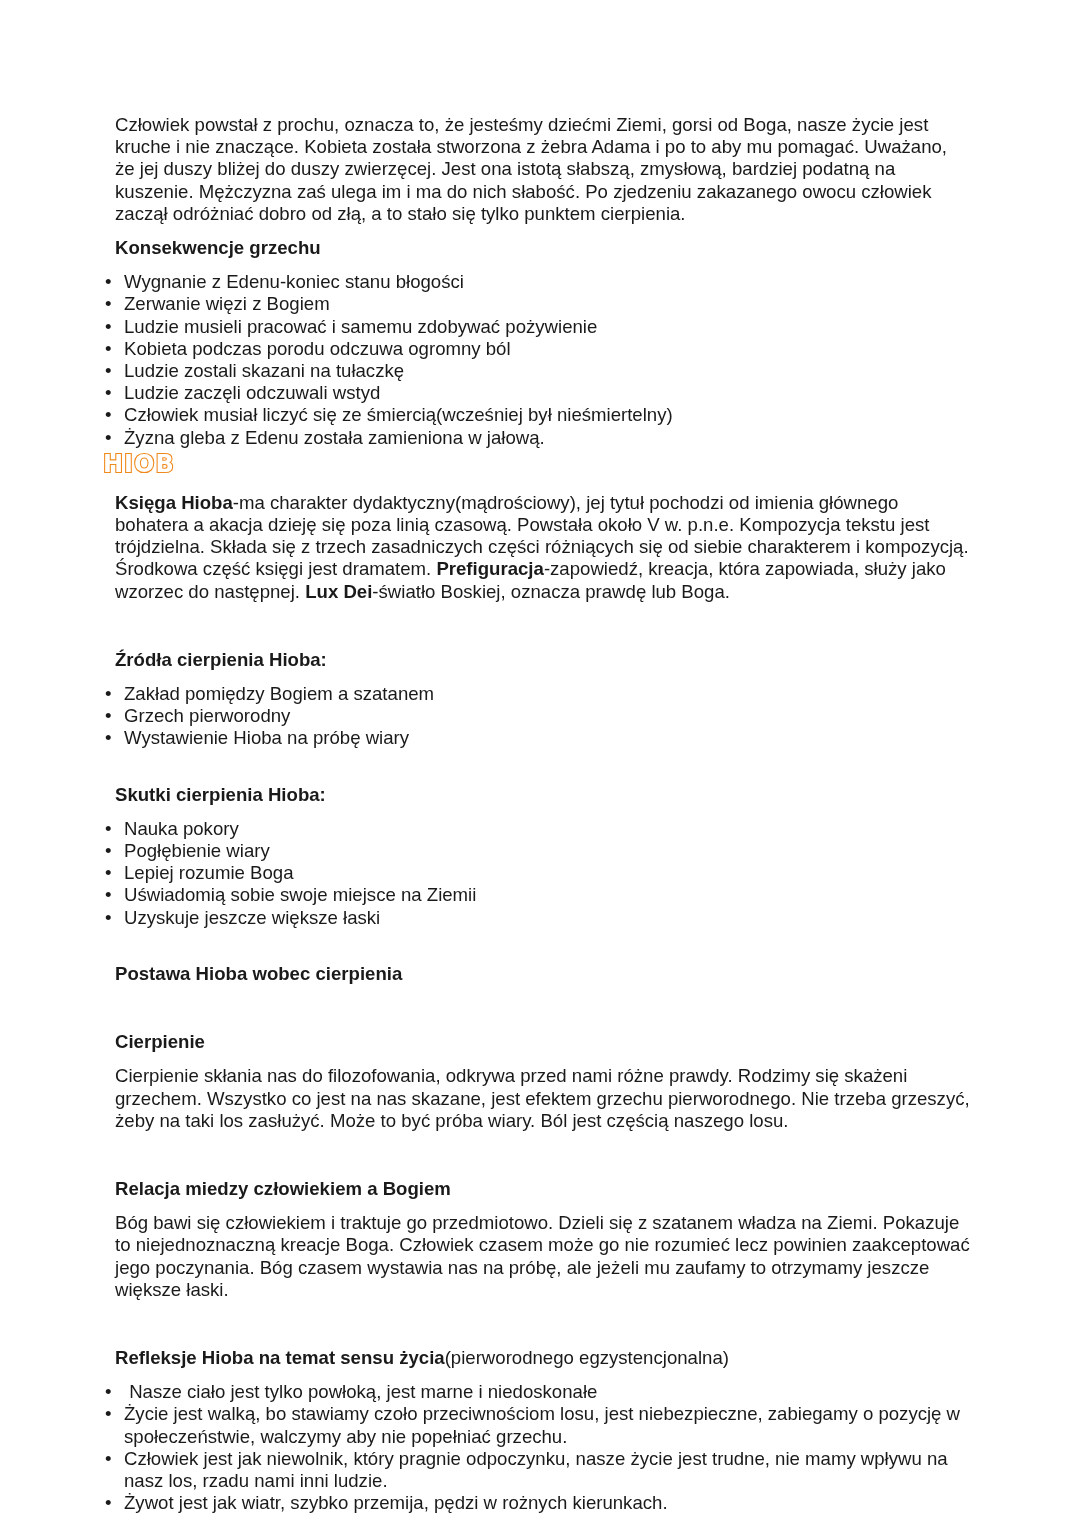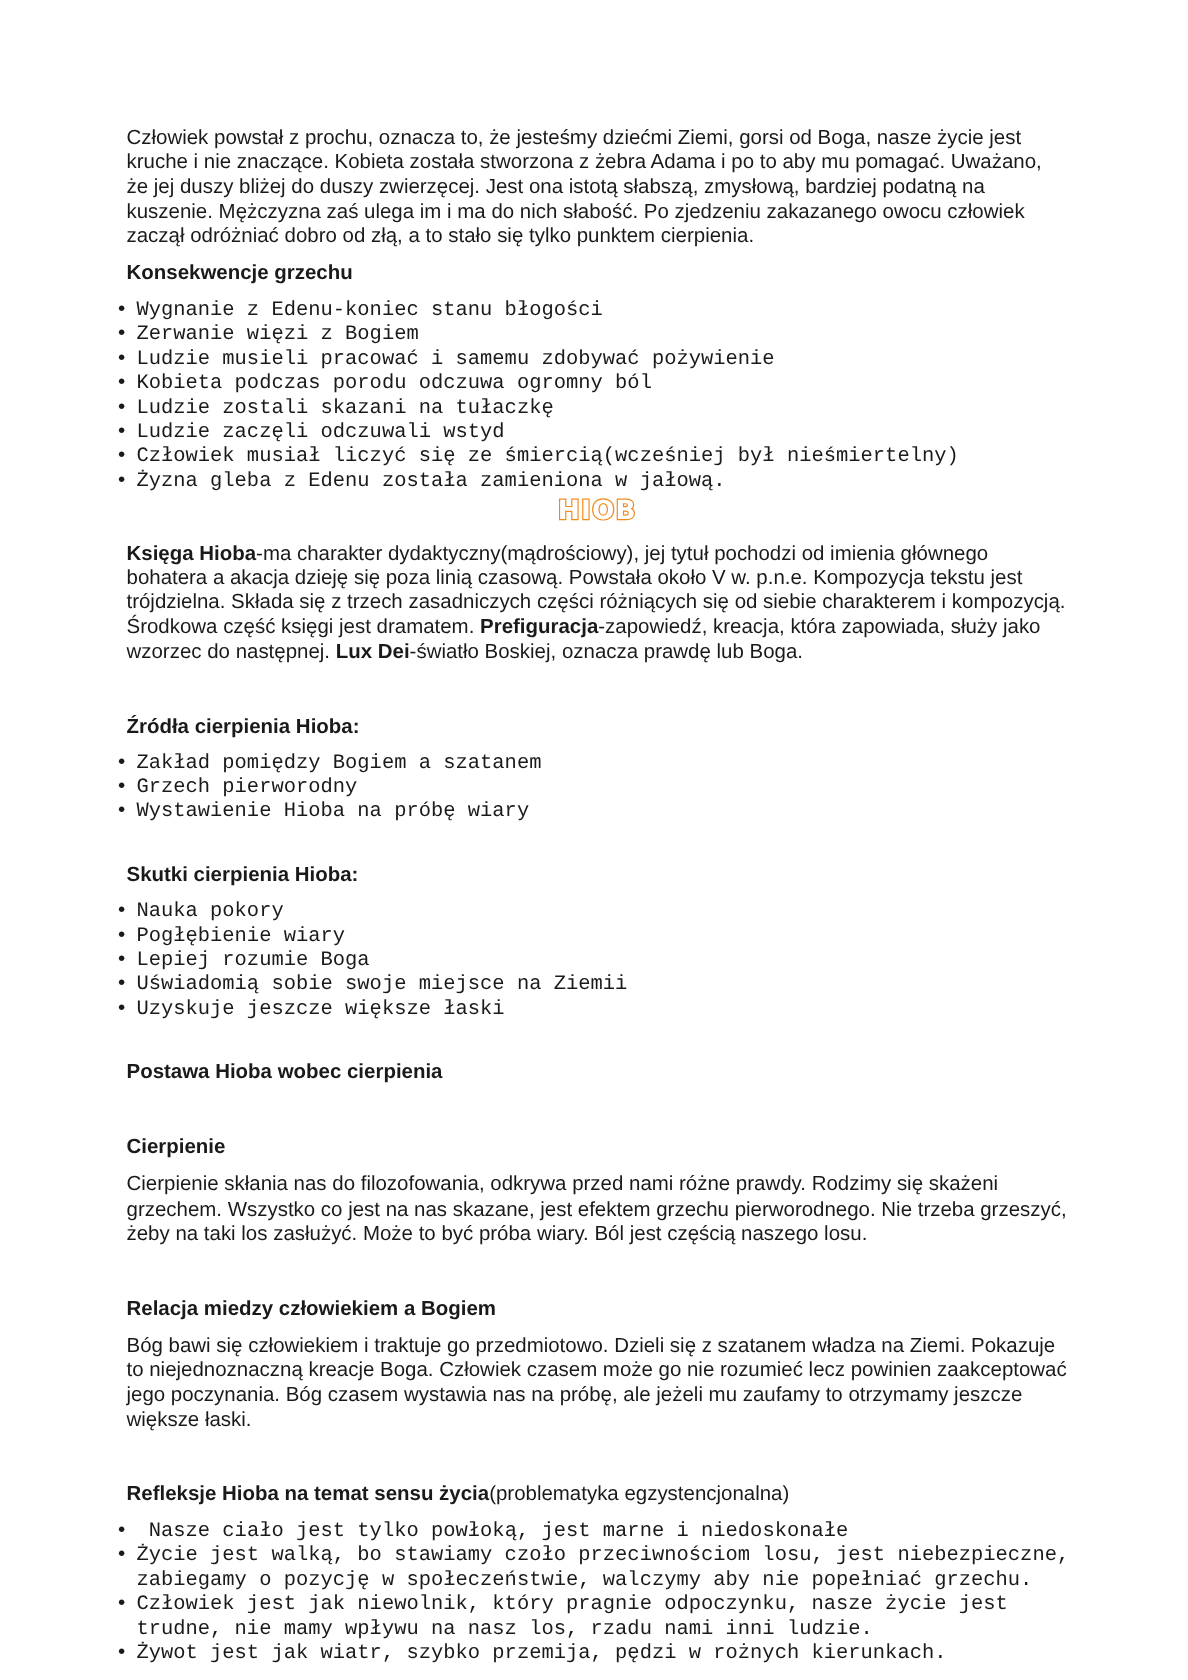--- a/index.html
+++ b/index.html
@@ -2,24 +2,24 @@
 <html><head>
 <meta charset="utf-8">
 <style>
   html, body { margin:0; padding:0; background:#ffffff; }
   body { width:1080px; height:1527px; position:relative; overflow:hidden;
          font-family:"Liberation Sans", sans-serif; color:#1a1a1a; }
   .page { position:absolute; left:103px; top:102px; width:880px; font-size:18.6px; line-height:22.2px; }
   p { margin:12px; }
   .h { font-weight:bold; }
   ul { list-style:none; margin:0; padding:0; }
-  ul li { position:relative; padding-left:21px;font-family:Liberation Mono, monospace; }
+  ul li { position:relative; padding-left:21px; }
   ul li::before { content:"•"; position:absolute; left:2px; top:0; }
   .gap { height:22px; }
-  .title-wrap { text-align:center; margin:1px 0 2px 0; height:30px; }
+  .title-wrap { text-align:left; margin:1px 0 2px 0; height:30px; }
   .title { display:inline-block; font-family:"DejaVu Sans", sans-serif; font-weight:bold; font-size:24px;
            letter-spacing:1px; color:#ffffff; line-height:28px;
            -webkit-text-stroke:2.2px #f08a1c; paint-order:stroke fill; text-shadow:0 0 0 #f08a1c; }
   b { font-weight:bold; }
 </style>
 </head>
 <body>
 
 <div class="page">
   <p>Człowiek powstał z prochu, oznacza to, że jesteśmy dziećmi Ziemi, gorsi od Boga, nasze życie jest kruche i nie znaczące. Kobieta została stworzona z żebra Adama i po to aby mu pomagać. Uważano, że jej duszy bliżej do duszy zwierzęcej. Jest ona istotą słabszą, zmysłową, bardziej podatną na kuszenie. Mężczyzna zaś ulega im i ma do nich słabość. Po zjedzeniu zakazanego owocu człowiek zaczął odróżniać dobro od złą, a to stało się tylko punktem cierpienia.</p>
@@ -65,20 +65,20 @@
 
   <div class="gap"></div>
   <p class="h">Cierpienie</p>
   <p>Cierpienie skłania nas do filozofowania, odkrywa przed nami różne prawdy. Rodzimy się skażeni grzechem. Wszystko co jest na nas skazane, jest efektem grzechu pierworodnego. Nie trzeba grzeszyć, żeby na taki los zasłużyć. Może to być próba wiary. Ból jest częścią naszego losu.</p>
 
   <div class="gap"></div>
   <p class="h">Relacja miedzy człowiekiem a Bogiem</p>
   <p>Bóg bawi się człowiekiem i traktuje go przedmiotowo. Dzieli się z szatanem władza na Ziemi. Pokazuje to niejednoznaczną kreacje Boga. Człowiek czasem może go nie rozumieć lecz powinien zaakceptować jego poczynania. Bóg czasem wystawia nas na próbę, ale jeżeli mu zaufamy to otrzymamy jeszcze większe łaski.</p>
 
   <div class="gap"></div>
-  <p><b>Refleksje Hioba na temat sensu życia</b><span>(problematyka egzystencjonalna)</span></p>
+  <p><b>Refleksje Hioba na temat sensu życia</b><span>(pierworodnego egzystencjonalna)</span></p>
   <ul>
     <li style="white-space:pre-wrap;"> Nasze ciało jest tylko powłoką, jest marne i niedoskonałe</li>
     <li>Życie jest walką, bo stawiamy czoło przeciwnościom losu, jest niebezpieczne, zabiegamy o pozycję w społeczeństwie, walczymy aby nie popełniać grzechu.</li>
     <li>Człowiek jest jak niewolnik, który pragnie odpoczynku, nasze życie jest trudne, nie mamy wpływu na nasz los, rzadu nami inni ludzie.</li>
     <li>Żywot jest jak wiatr, szybko przemija, pędzi w rożnych kierunkach.</li>
   </ul>
 </div>
 
 </body></html>

